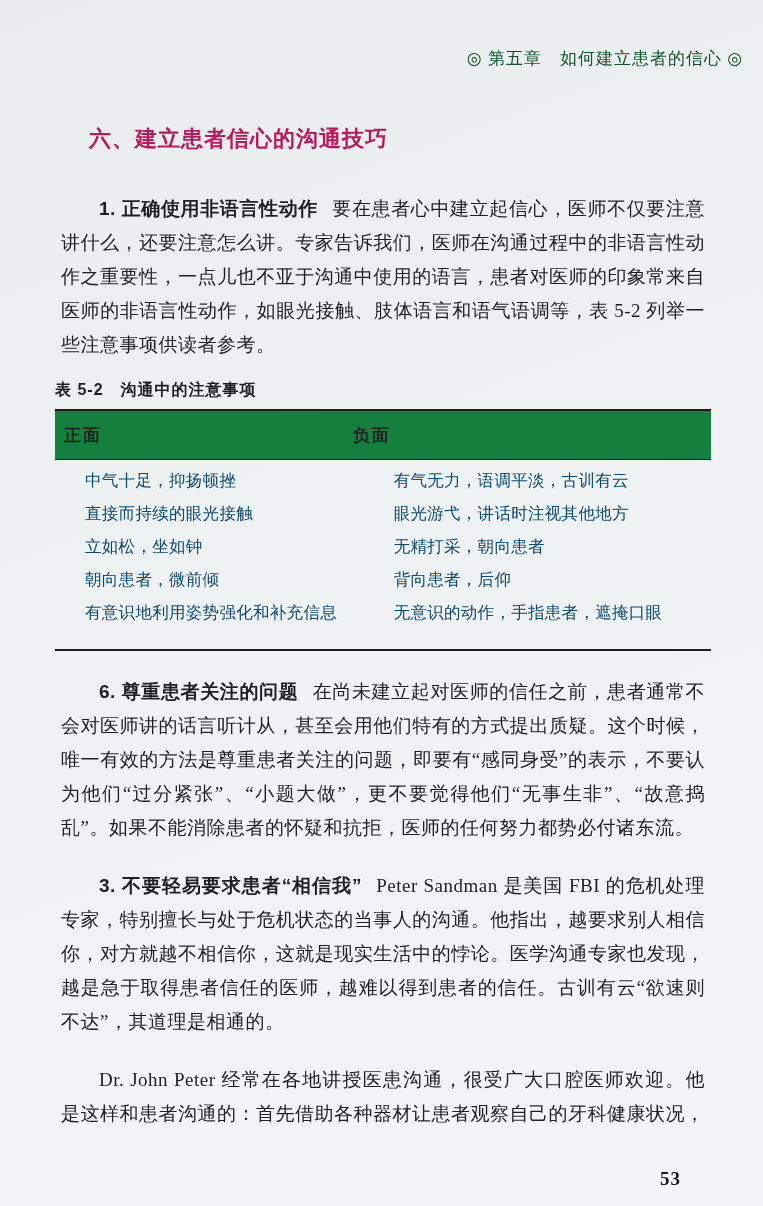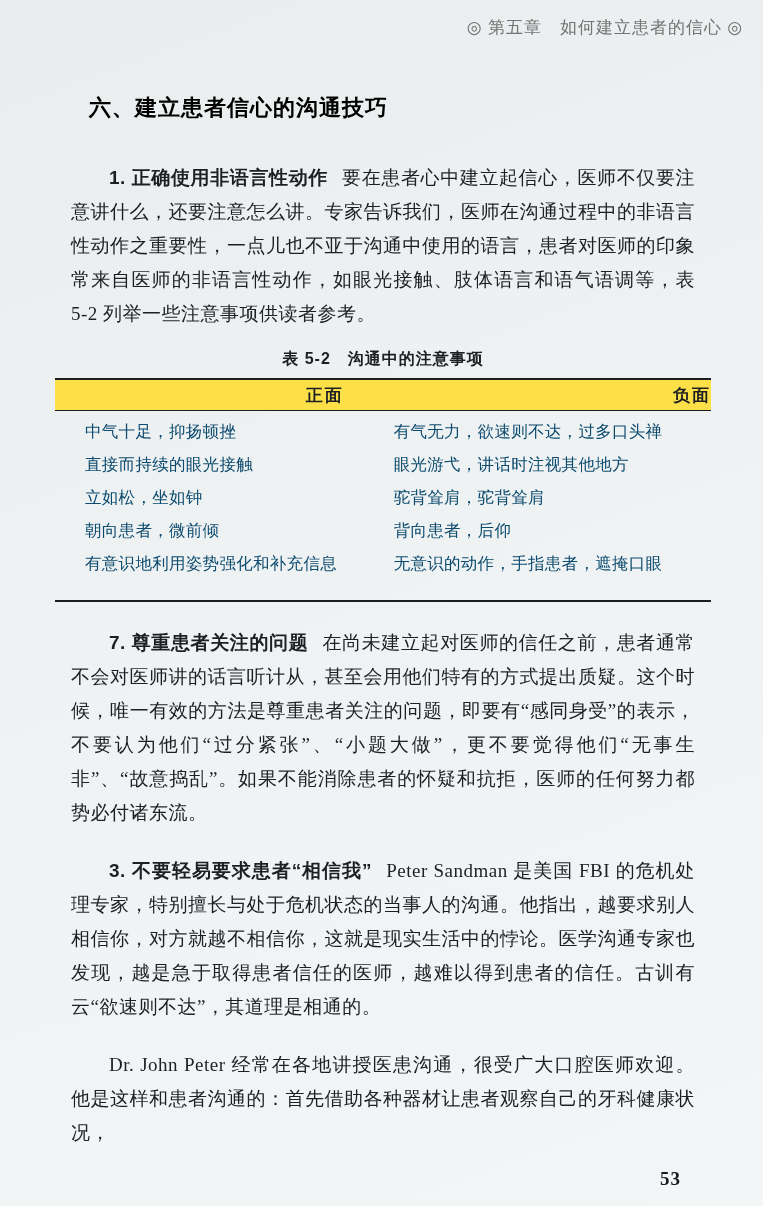--- a/index.html
+++ b/index.html
@@ -13,84 +13,83 @@
     font-family: "Liberation Serif", "DejaVu Serif", serif;
     color: #1d2023;
     overflow: hidden;
   }
   .page {
     position: relative;
     width: 763px;
     height: 1206px;
   }
   .chapter-header {
-    padding-top: 16px;
+    padding-top: 47px;
     margin-right: 20px;
     text-align: right;
     font-size: 17px;
     letter-spacing: 1px;
-    color: #737373;
+    color: #14532d;
   }
   .content {
     margin-left: 55px;
     width: 656px;
   }
   .section-title {
     margin-top: 54px;
     margin-left: 34px;
     font-family: "Liberation Sans", "DejaVu Sans", sans-serif;
     font-weight: bold;
     font-size: 22px;
     letter-spacing: 1px;
-    color: #000000;
+    color: #be185d;
   }
   .para {
-    margin: 16px;
+    margin: 6px;
     margin-top: 24px;
     font-size: 19px;
     line-height: 34px;
     text-align: justify;
     text-indent: 2em;
     letter-spacing: 0.5px;
   }
   .para:first-of-type {
     margin-top: 38px;
   }
   .para .lead {
     font-family: "Liberation Sans", "DejaVu Sans", sans-serif;
     font-weight: bold;
     margin-right: 0.75em;
     letter-spacing: 0.5px;
   }
   .table-caption {
     margin-top: 18px;
-    text-align: center;
     font-family: "Liberation Sans", "DejaVu Sans", sans-serif;
     font-weight: bold;
     font-size: 16px;
     letter-spacing: 1px;
   }
   table.notes-table {
     margin-top: 8px;
     width: 656px;
     border-collapse: collapse;
     border-top: 2.5px solid #1b1d1f;
     border-bottom: 2.5px solid #1b1d1f;
     font-size: 16.5px;
   }
   table.notes-table thead th {
-    background: #fde047;
+    background: #15803d;
     border-bottom: 1.5px solid #1b1d1f;
     font-family: "Liberation Sans", "DejaVu Sans", sans-serif;
     font-weight: bold;
     font-size: 17px;
     height: 30px;
-    text-align: right;
+    text-align: left;
     letter-spacing: 2px;
-    padding: 0;
+    padding: 9px;
   }
   table.notes-table th.col-pos { width: 44%; }
   table.notes-table th.col-neg { width: 56%; }
   table.notes-table tbody td {
     height: 33px;
     padding: 0;
     vertical-align: middle;
     letter-spacing: 0.3px;
     color: #0c4a6e;
   }
@@ -126,42 +125,42 @@
     <table class="notes-table">
       <thead>
         <tr>
           <th class="col-pos">正面</th>
           <th class="col-neg">负面</th>
         </tr>
       </thead>
       <tbody>
         <tr>
           <td class="cell-pos">中气十足，抑扬顿挫</td>
-          <td class="cell-neg">有气无力，欲速则不达，过多口头禅</td>
+          <td class="cell-neg">有气无力，语调平淡，古训有云</td>
         </tr>
         <tr>
           <td class="cell-pos">直接而持续的眼光接触</td>
           <td class="cell-neg">眼光游弋，讲话时注视其他地方</td>
         </tr>
         <tr>
           <td class="cell-pos">立如松，坐如钟</td>
-          <td class="cell-neg">驼背耸肩，驼背耸肩</td>
+          <td class="cell-neg">无精打采，朝向患者</td>
         </tr>
         <tr>
           <td class="cell-pos">朝向患者，微前倾</td>
           <td class="cell-neg">背向患者，后仰</td>
         </tr>
         <tr>
           <td class="cell-pos">有意识地利用姿势强化和补充信息</td>
           <td class="cell-neg">无意识的动作，手指患者，遮掩口眼</td>
         </tr>
       </tbody>
     </table>
 
-    <p class="para"><span class="lead">7. 尊重患者关注的问题</span><span>在尚未建立起对医师的信任之前，患者通常不会对医师讲的话言听计从，甚至会用他们特有的方式提出质疑。这个时候，唯一有效的方法是尊重患者关注的问题，即要有“感同身受”的表示，不要认为他们“过分紧张”、“小题大做”，更不要觉得他们“无事生非”、“故意捣乱”。如果不能消除患者的怀疑和抗拒，医师的任何努力都势必付诸东流。</span></p>
+    <p class="para"><span class="lead">6. 尊重患者关注的问题</span><span>在尚未建立起对医师的信任之前，患者通常不会对医师讲的话言听计从，甚至会用他们特有的方式提出质疑。这个时候，唯一有效的方法是尊重患者关注的问题，即要有“感同身受”的表示，不要认为他们“过分紧张”、“小题大做”，更不要觉得他们“无事生非”、“故意捣乱”。如果不能消除患者的怀疑和抗拒，医师的任何努力都势必付诸东流。</span></p>
 
     <p class="para"><span class="lead">3. 不要轻易要求患者“相信我”</span><span>Peter Sandman 是美国 FBI 的危机处理专家，特别擅长与处于危机状态的当事人的沟通。他指出，越要求别人相信你，对方就越不相信你，这就是现实生活中的悖论。医学沟通专家也发现，越是急于取得患者信任的医师，越难以得到患者的信任。古训有云“欲速则不达”，其道理是相通的。</span></p>
 
     <p class="para"><span>Dr. John Peter 经常在各地讲授医患沟通，很受广大口腔医师欢迎。他是这样和患者沟通的：首先借助各种器材让患者观察自己的牙科健康状况，</span></p>
 
   </div>
 
   <div class="page-number">53</div>
 
 </div>

